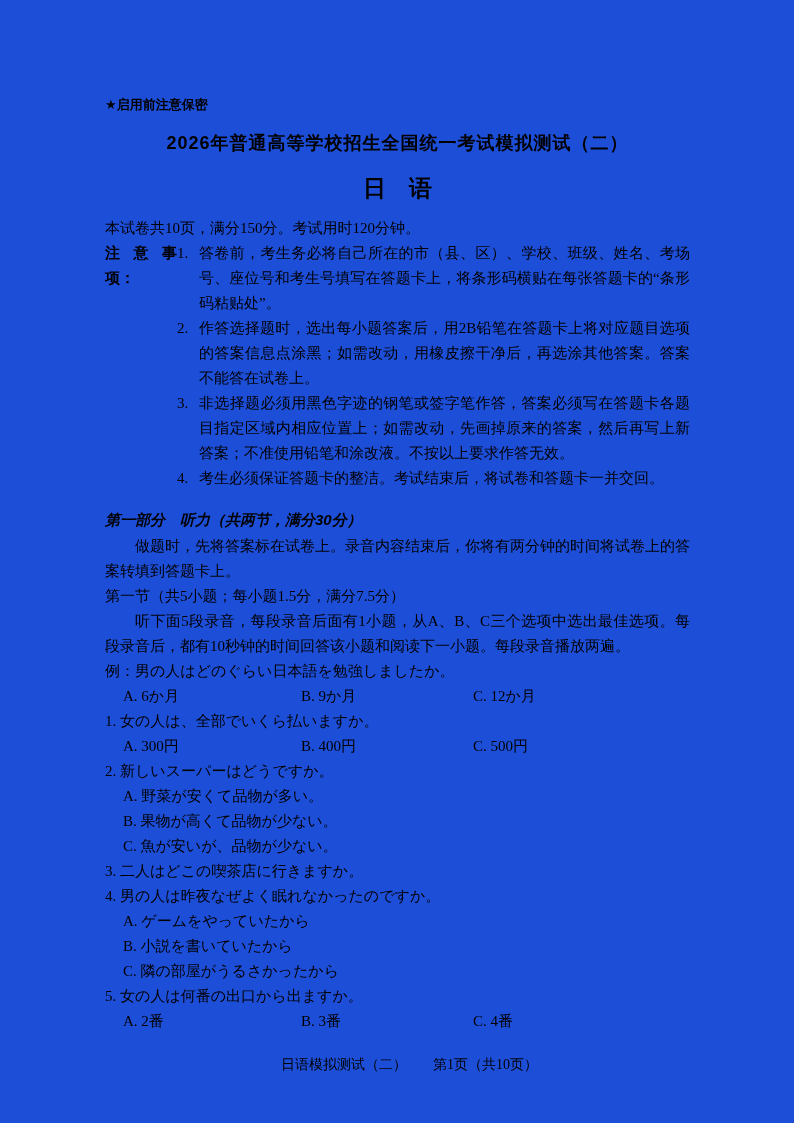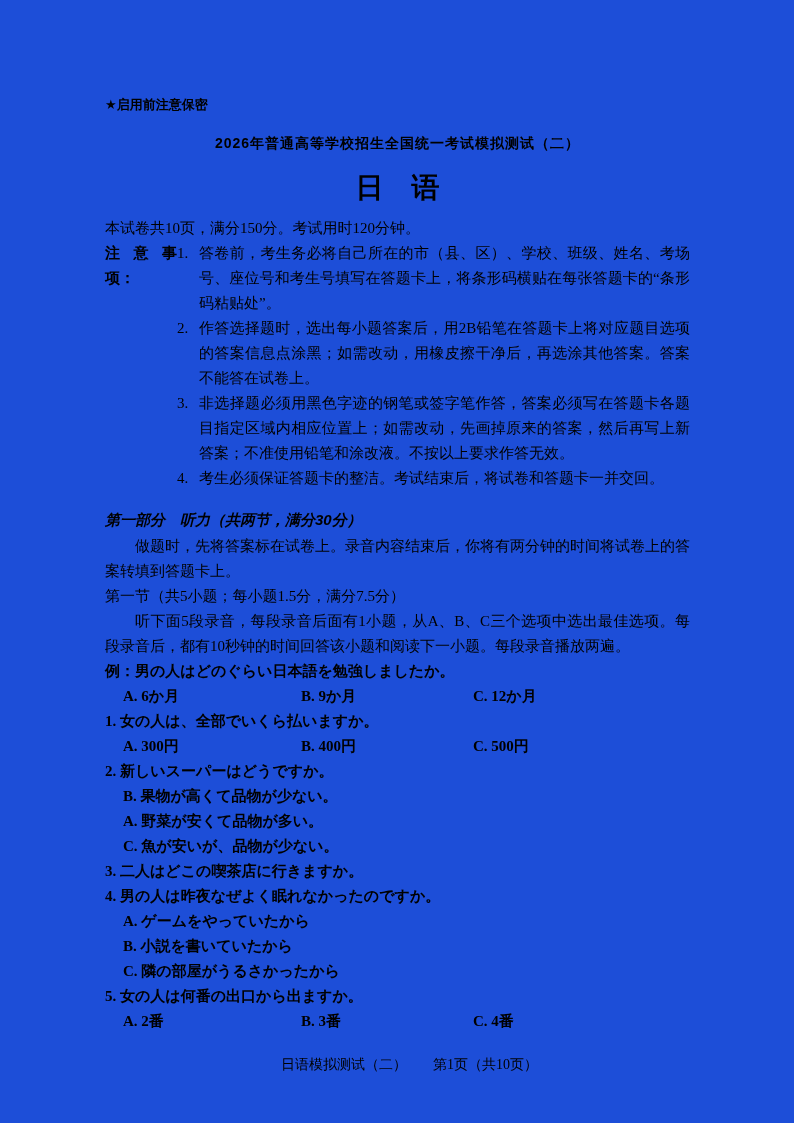--- a/index.html
+++ b/index.html
@@ -27,30 +27,30 @@
     font-family: "Liberation Sans", "DejaVu Sans", sans-serif;
     font-weight: bold;
     font-size: 13px;
   }
 
   .exam-title {
     margin: 14px 0 0 0;
     text-align: center;
     font-family: "Liberation Sans", "DejaVu Sans", sans-serif;
     font-weight: bold;
-    font-size: 14px;
+    font-size: 18px;
     letter-spacing: 1px;
   }
 
   .subject-title {
     margin: 12px 0 8px 0;
     text-align: center;
     font-family: "Liberation Sans", "DejaVu Sans", sans-serif;
     font-weight: bold;
-    font-size: 28px;
+    font-size: 23px;
     line-height: 40px;
   }
 
   .paper-info { margin: 6px 0 0 0; }
 
   .notes {
     display: flex;
     text-align: justify;
   }
   .notes-label {
@@ -67,21 +67,21 @@
     margin: 16px 0 2px 0;
     font-family: "Liberation Sans", "DejaVu Sans", sans-serif;
     font-weight: bold;
     font-size: 15px;
     font-style: italic;
   }
 
   p { margin: 0; }
   p.indent { text-indent: 2em; text-align: justify; }
 
-  .question { margin: 0; font-weight: bold; }
+  .question { margin: 0; }
   .question-stem { margin: 0; }
 
   .opts-inline {
     display: flex;
     padding-left: 18px;
   }
   .opts-inline .opt-col-1 { width: 178px; flex: none; }
   .opts-inline .opt-col-2 { width: 172px; flex: none; }
   .opts-inline .opt-col-3 { flex: 1; }
 
@@ -154,22 +154,22 @@
     <p class="question-stem">1. 女の人は、全部でいくら払いますか。</p>
     <div class="opts-inline">
       <span class="opt-col-1">A. 300円</span>
       <span class="opt-col-2">B. 400円</span>
       <span class="opt-col-3">C. 500円</span>
     </div>
   </div>
 
   <div class="question">
     <p class="question-stem">2. 新しいスーパーはどうですか。</p>
+    <div class="opt-stacked">A. 野菜が安くて品物が多い。</div>
     <div class="opt-stacked">B. 果物が高くて品物が少ない。</div>
-    <div class="opt-stacked">A. 野菜が安くて品物が多い。</div>
     <div class="opt-stacked">C. 魚が安いが、品物が少ない。</div>
   </div>
 
   <div class="question">
     <p class="question-stem">3. 二人はどこの喫茶店に行きますか。</p>
   </div>
 
   <div class="question">
     <p class="question-stem">4. 男の人は昨夜なぜよく眠れなかったのですか。</p>
     <div class="opt-stacked">A. ゲームをやっていたから</div>

